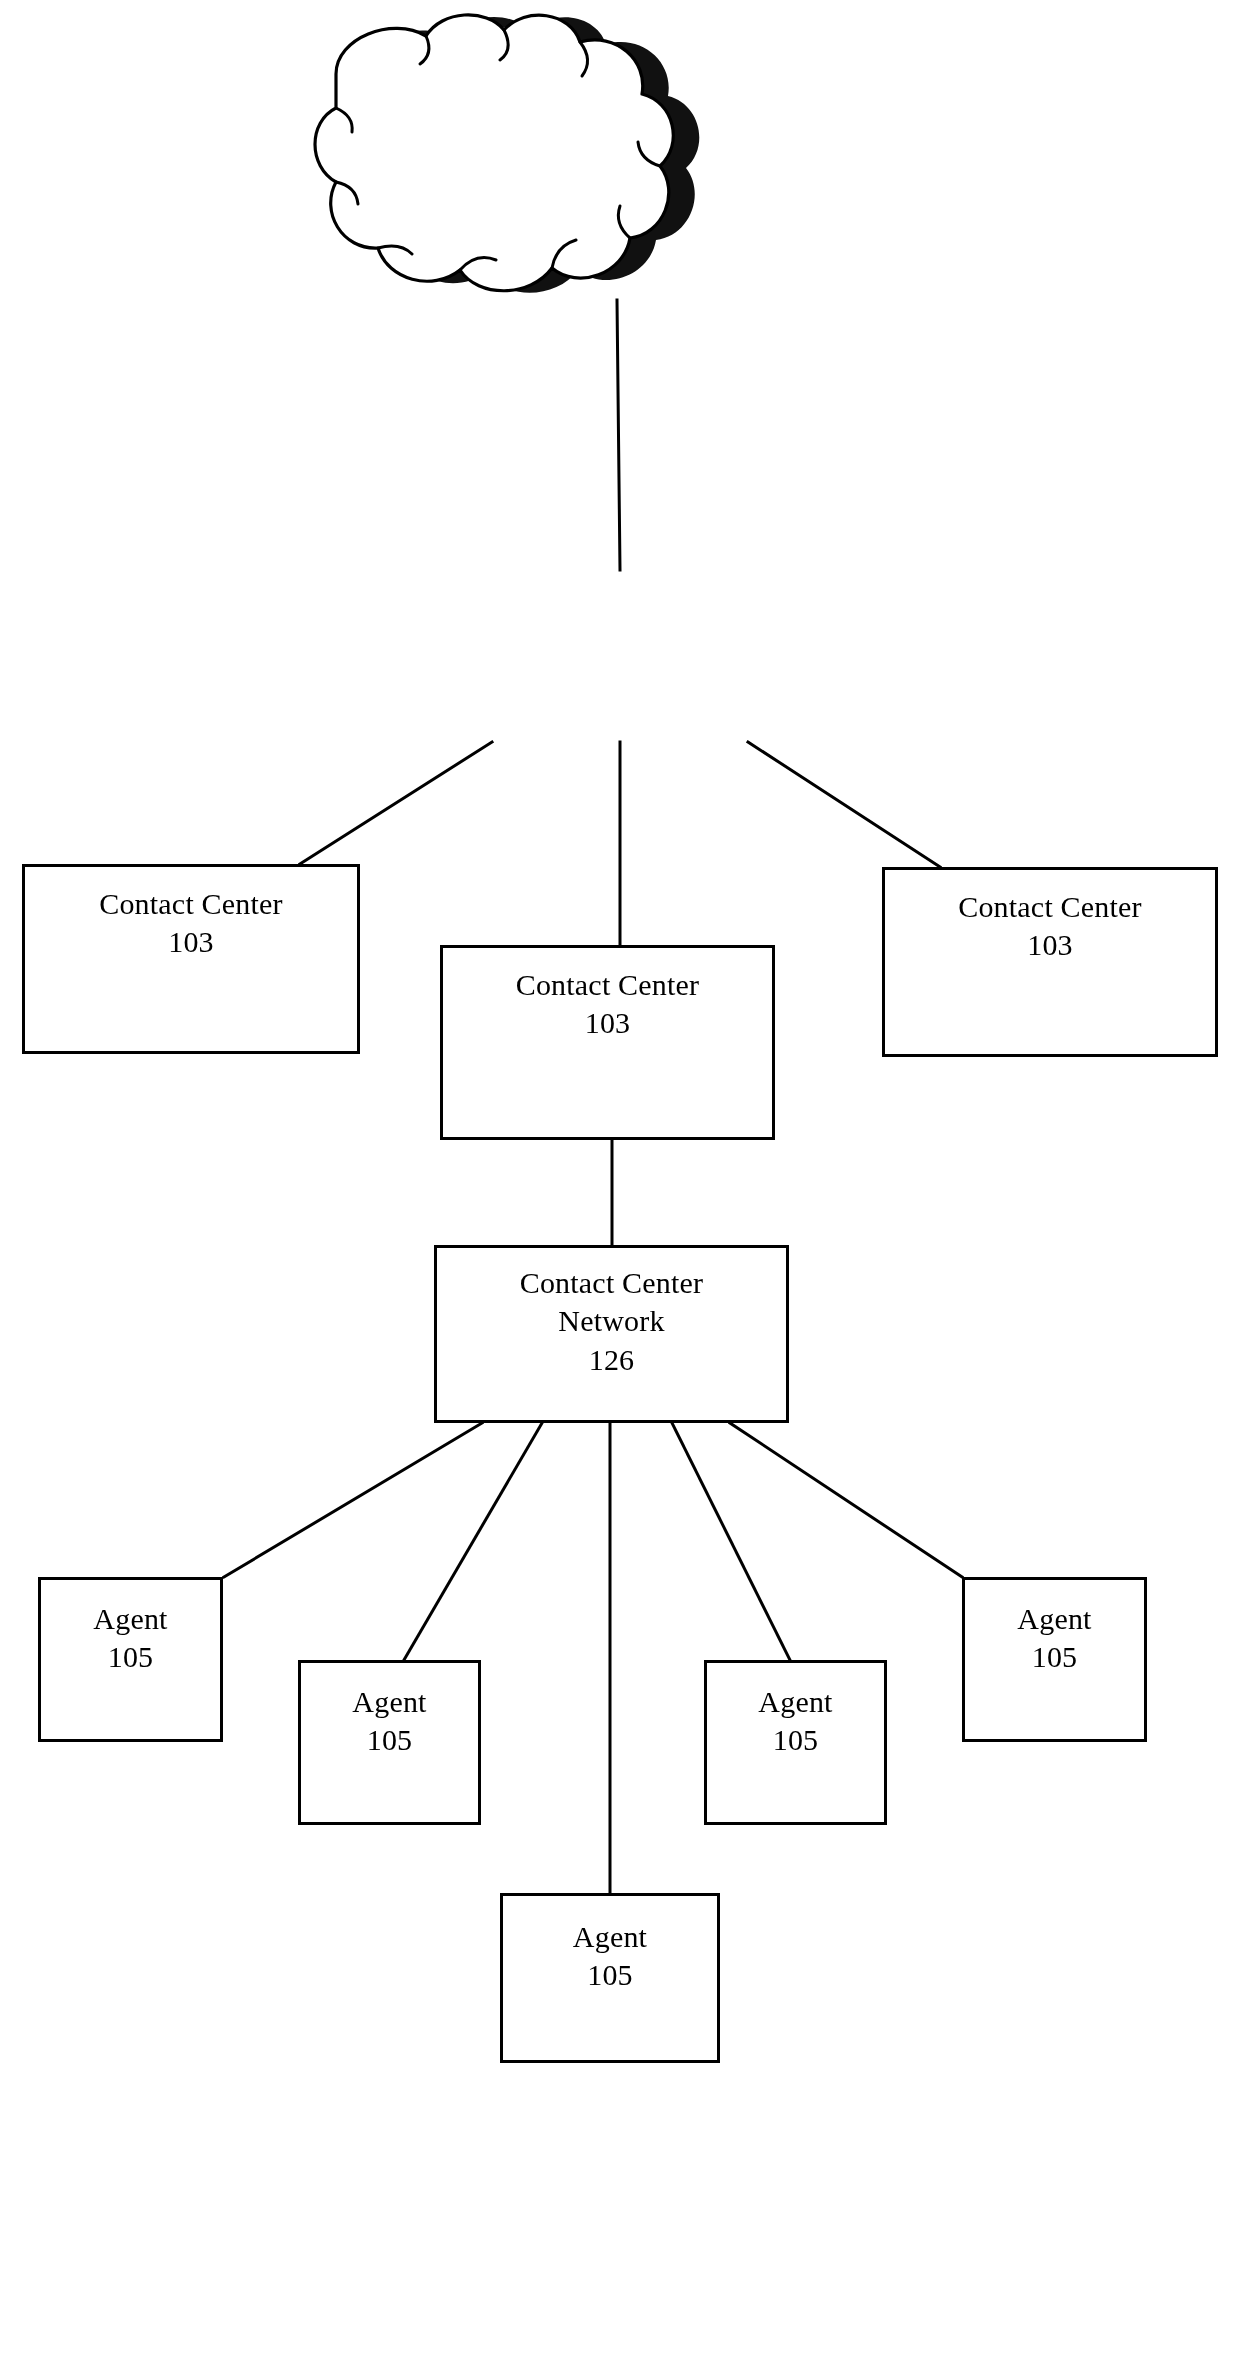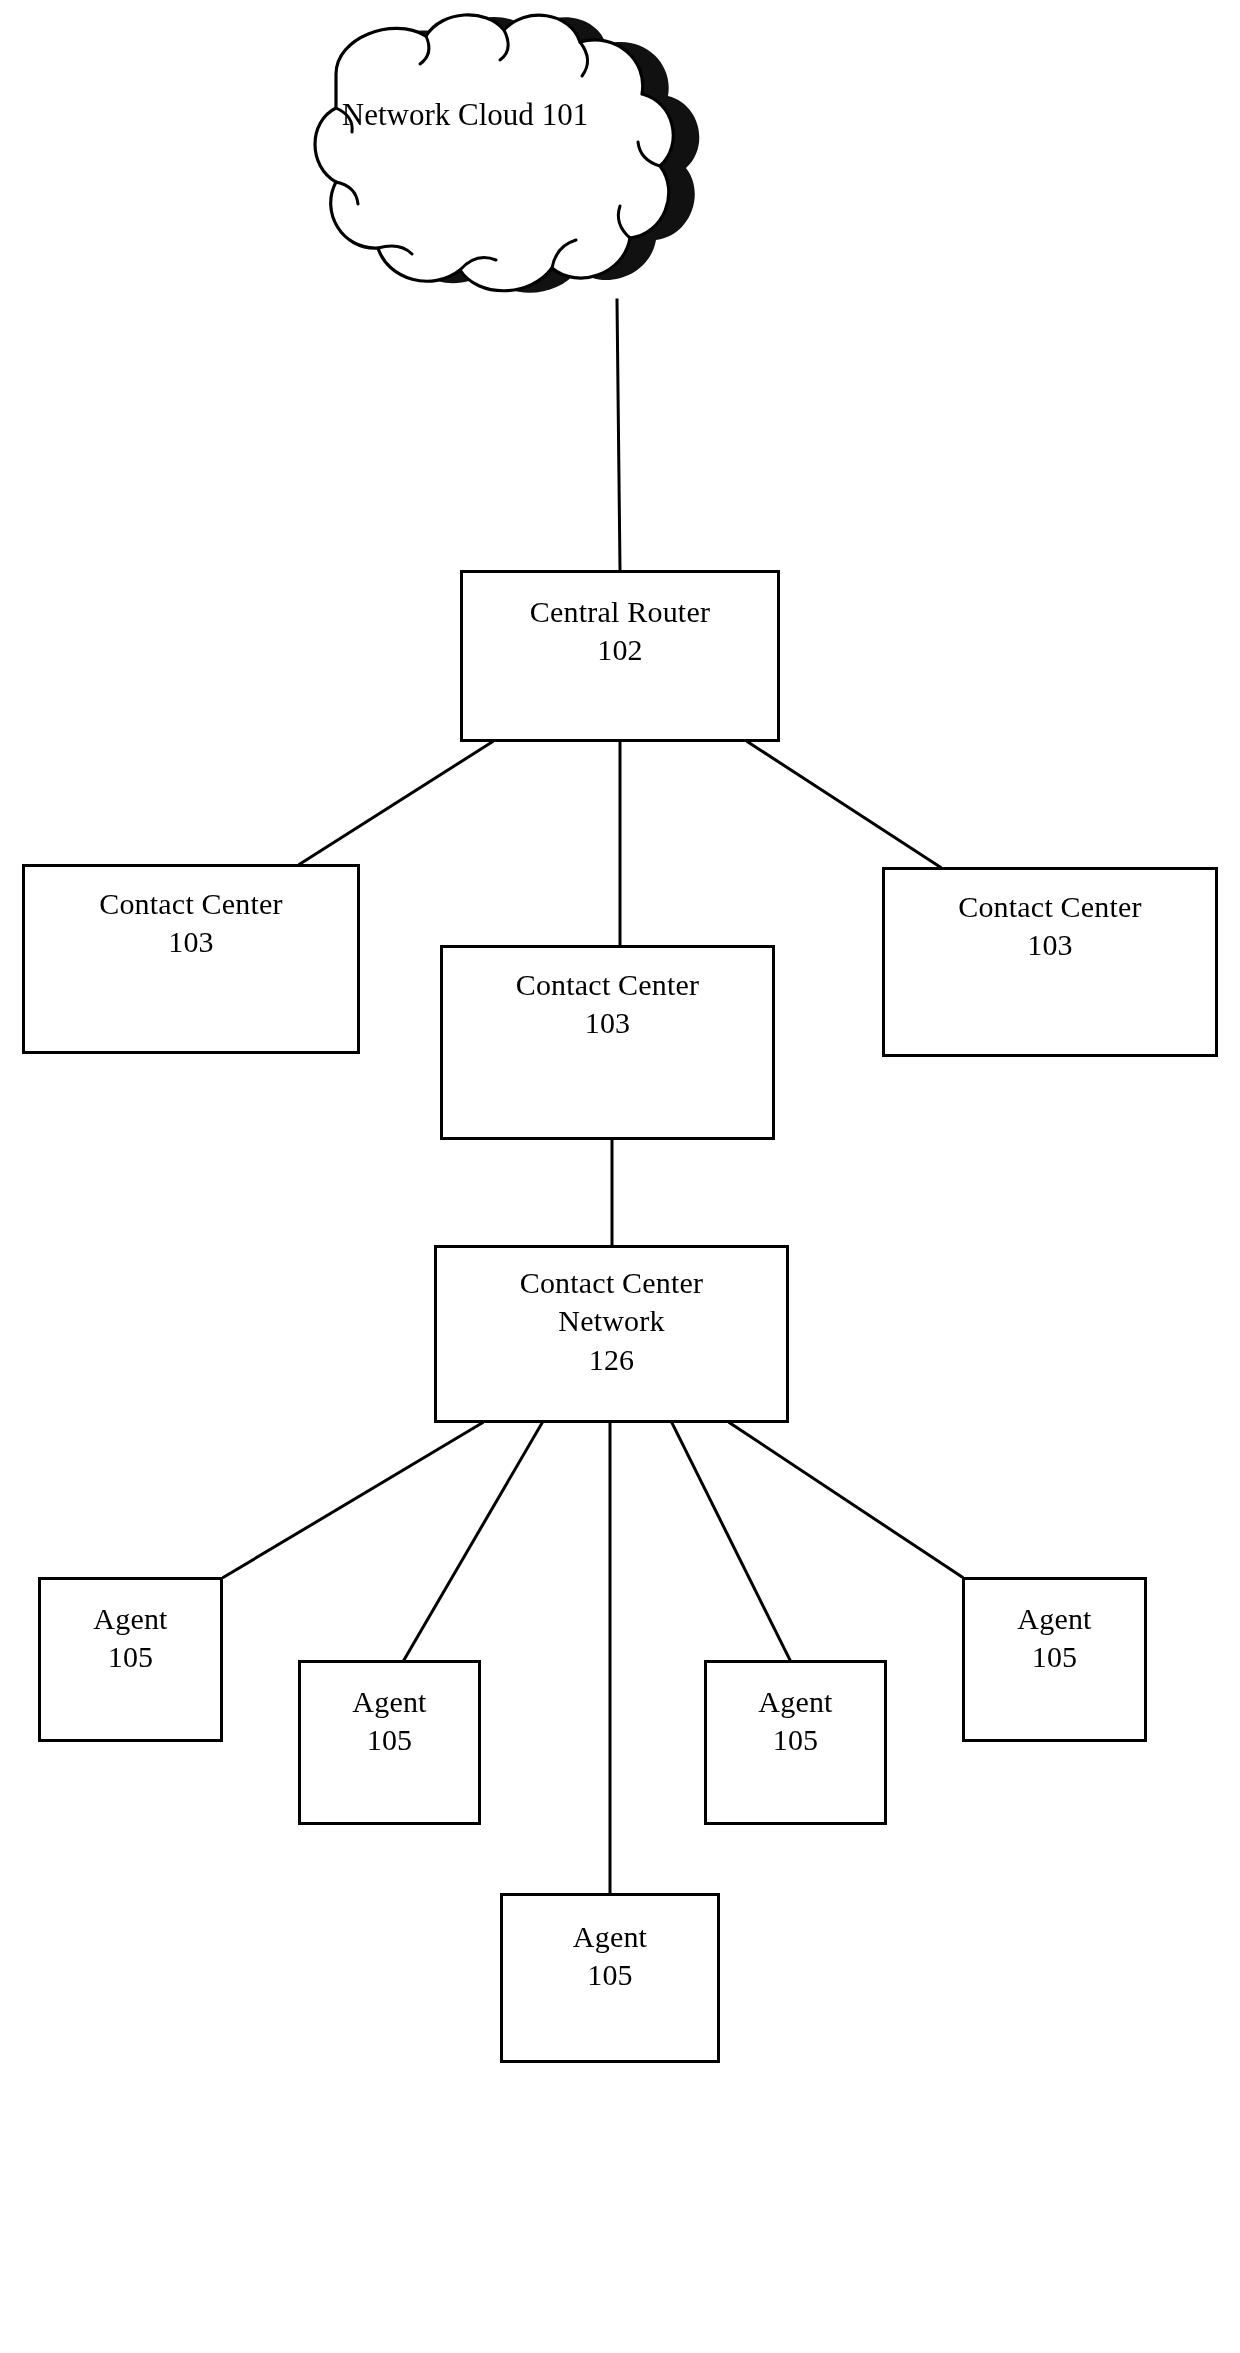--- a/index.html
+++ b/index.html
@@ -220,29 +220,21 @@
       <line x1="612" y1="1140" x2="612" y2="1245"></line>
 
       <line x1="482" y1="1423" x2="224" y2="1577"></line>
       <line x1="542" y1="1423" x2="404" y2="1660"></line>
       <line x1="672" y1="1423" x2="790" y2="1660"></line>
       <line x1="730" y1="1423" x2="962" y2="1577"></line>
       <line x1="610" y1="1423" x2="610" y2="1893"></line>
     </g>
   </svg>
 
-  <div id="cloud-text">
-    <span class="node-label">Network Cloud</span>
-    <span class="node-num">101</span>
-  </div>
-
-  <div class="node-box" id="central-router-box">
-    <span class="node-label">Central Router</span>
-    <span class="node-num">102</span>
-  </div>
+
 
   <div class="node-box" id="contact-center-left-box">
     <span class="node-label">Contact Center</span>
     <span class="node-num">103</span>
   </div>
 
   <div class="node-box" id="contact-center-mid-box">
     <span class="node-label">Contact Center</span>
     <span class="node-num">103</span>
   </div>

